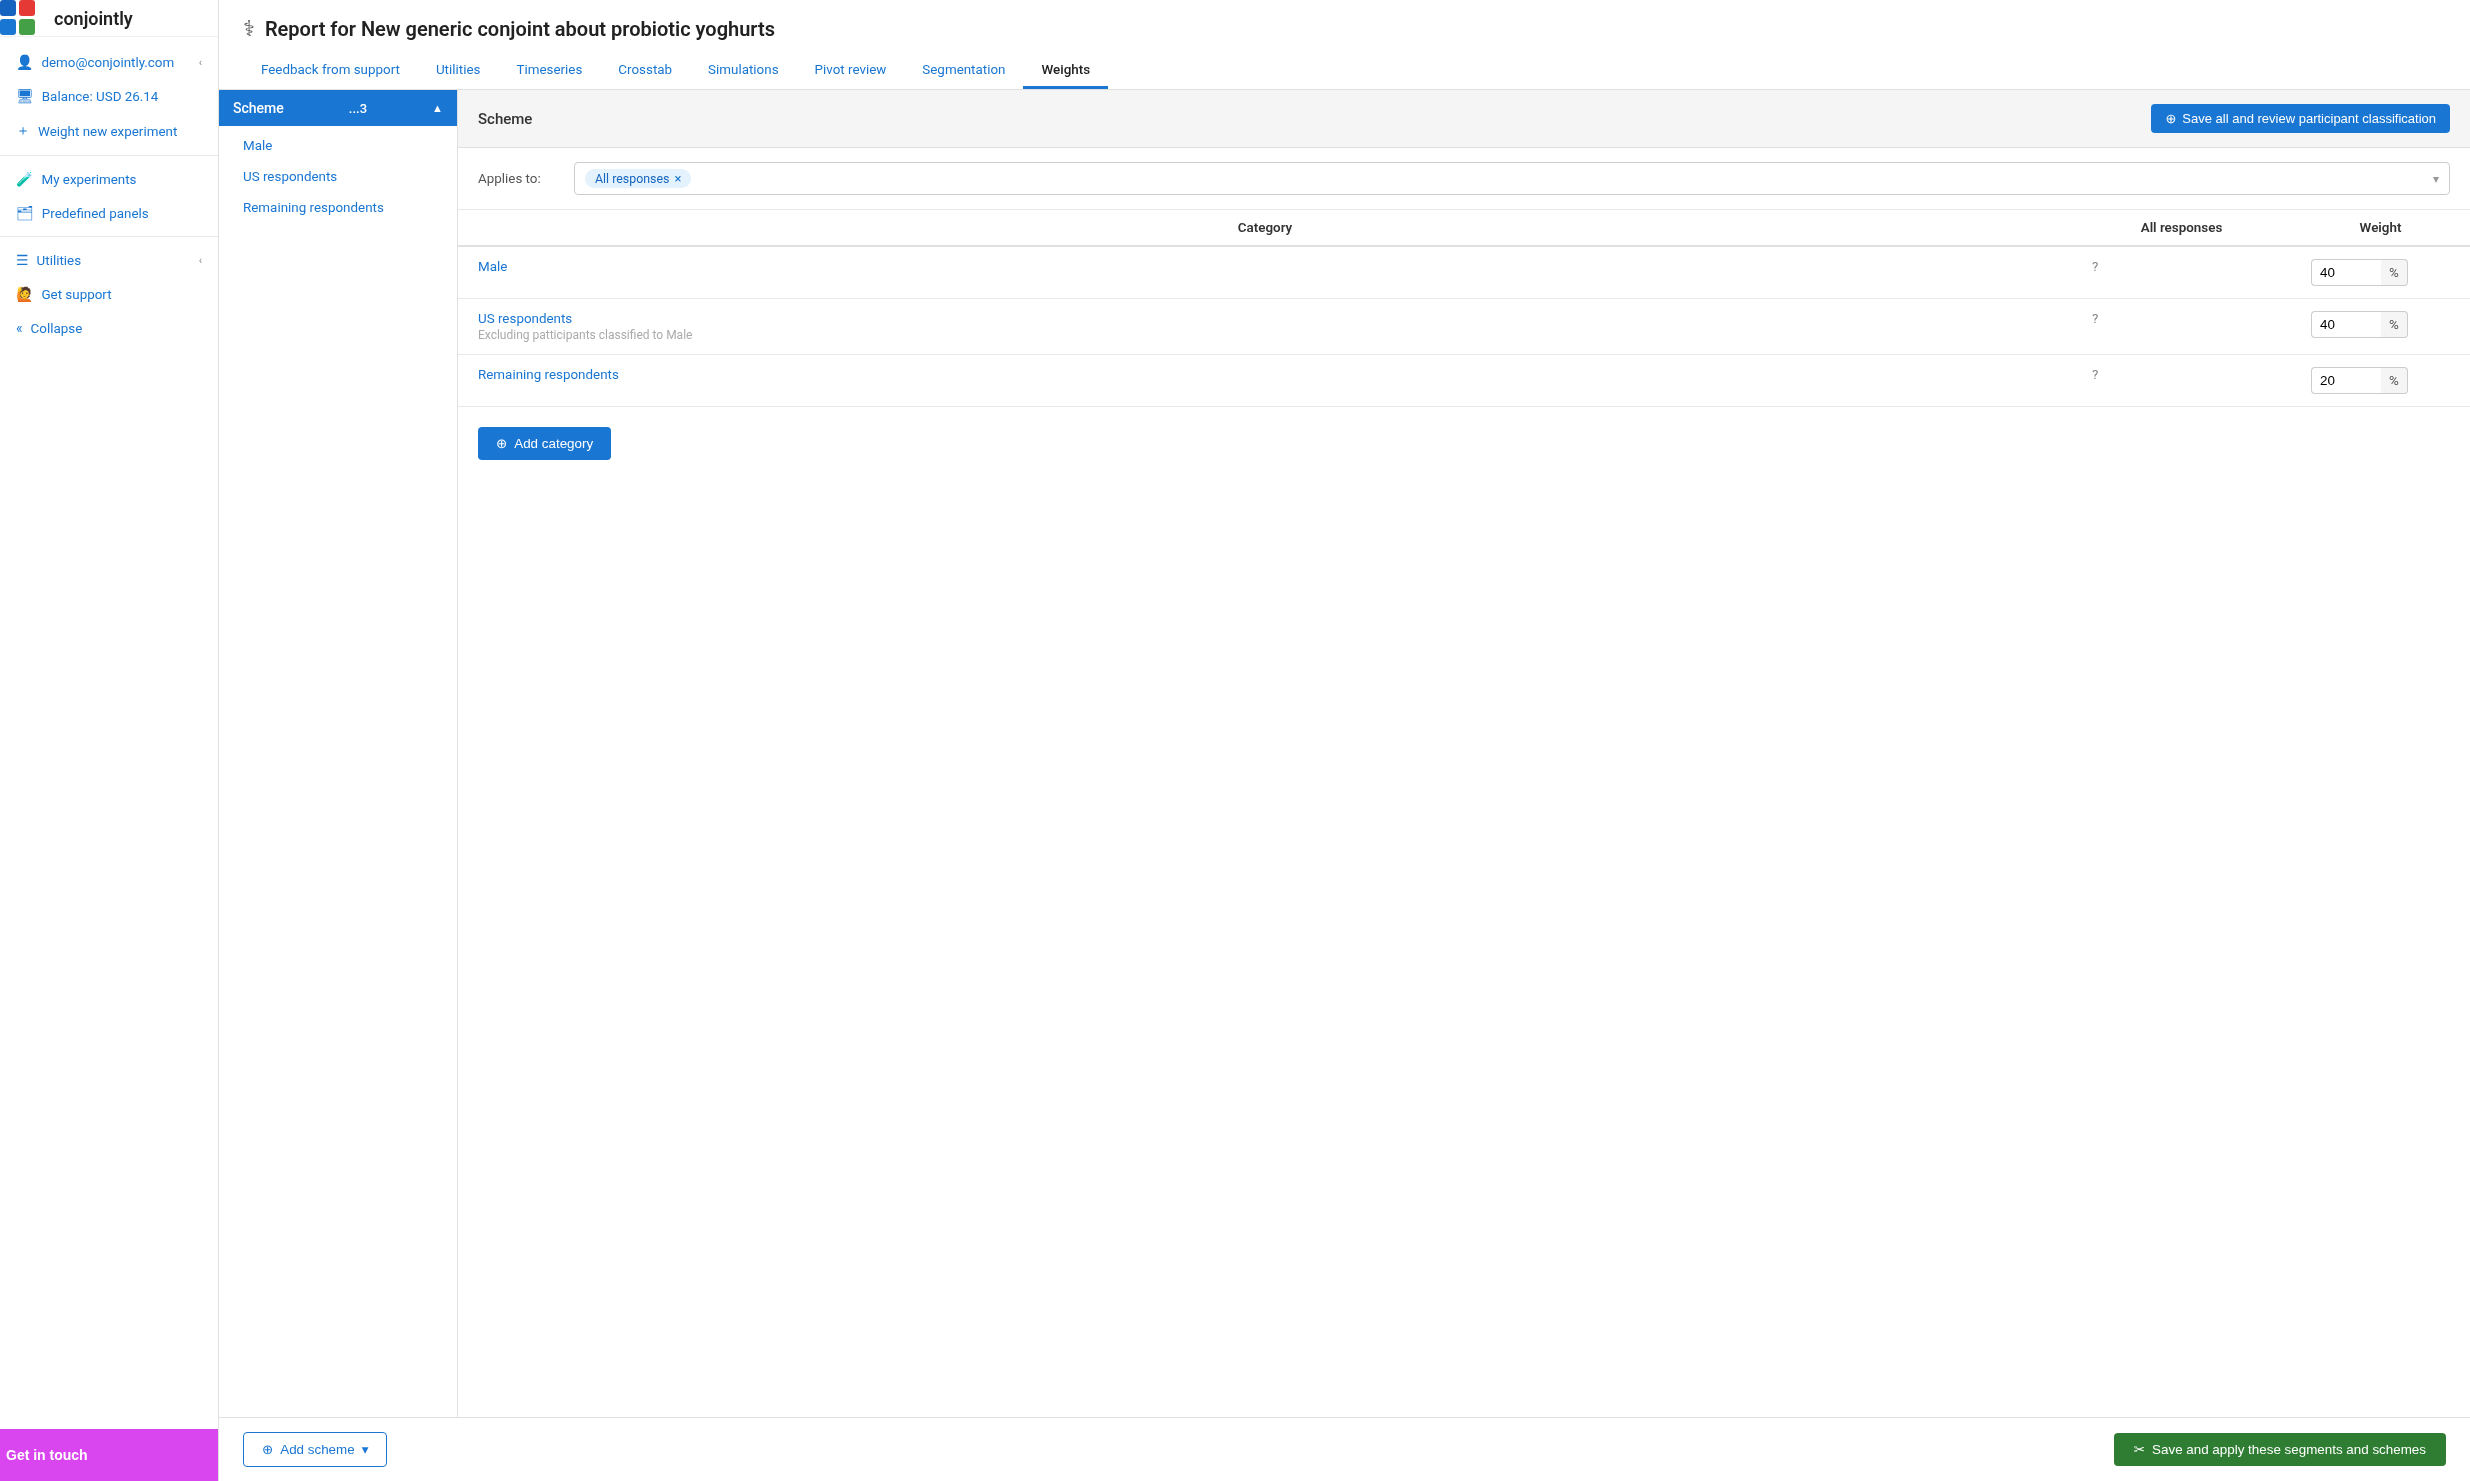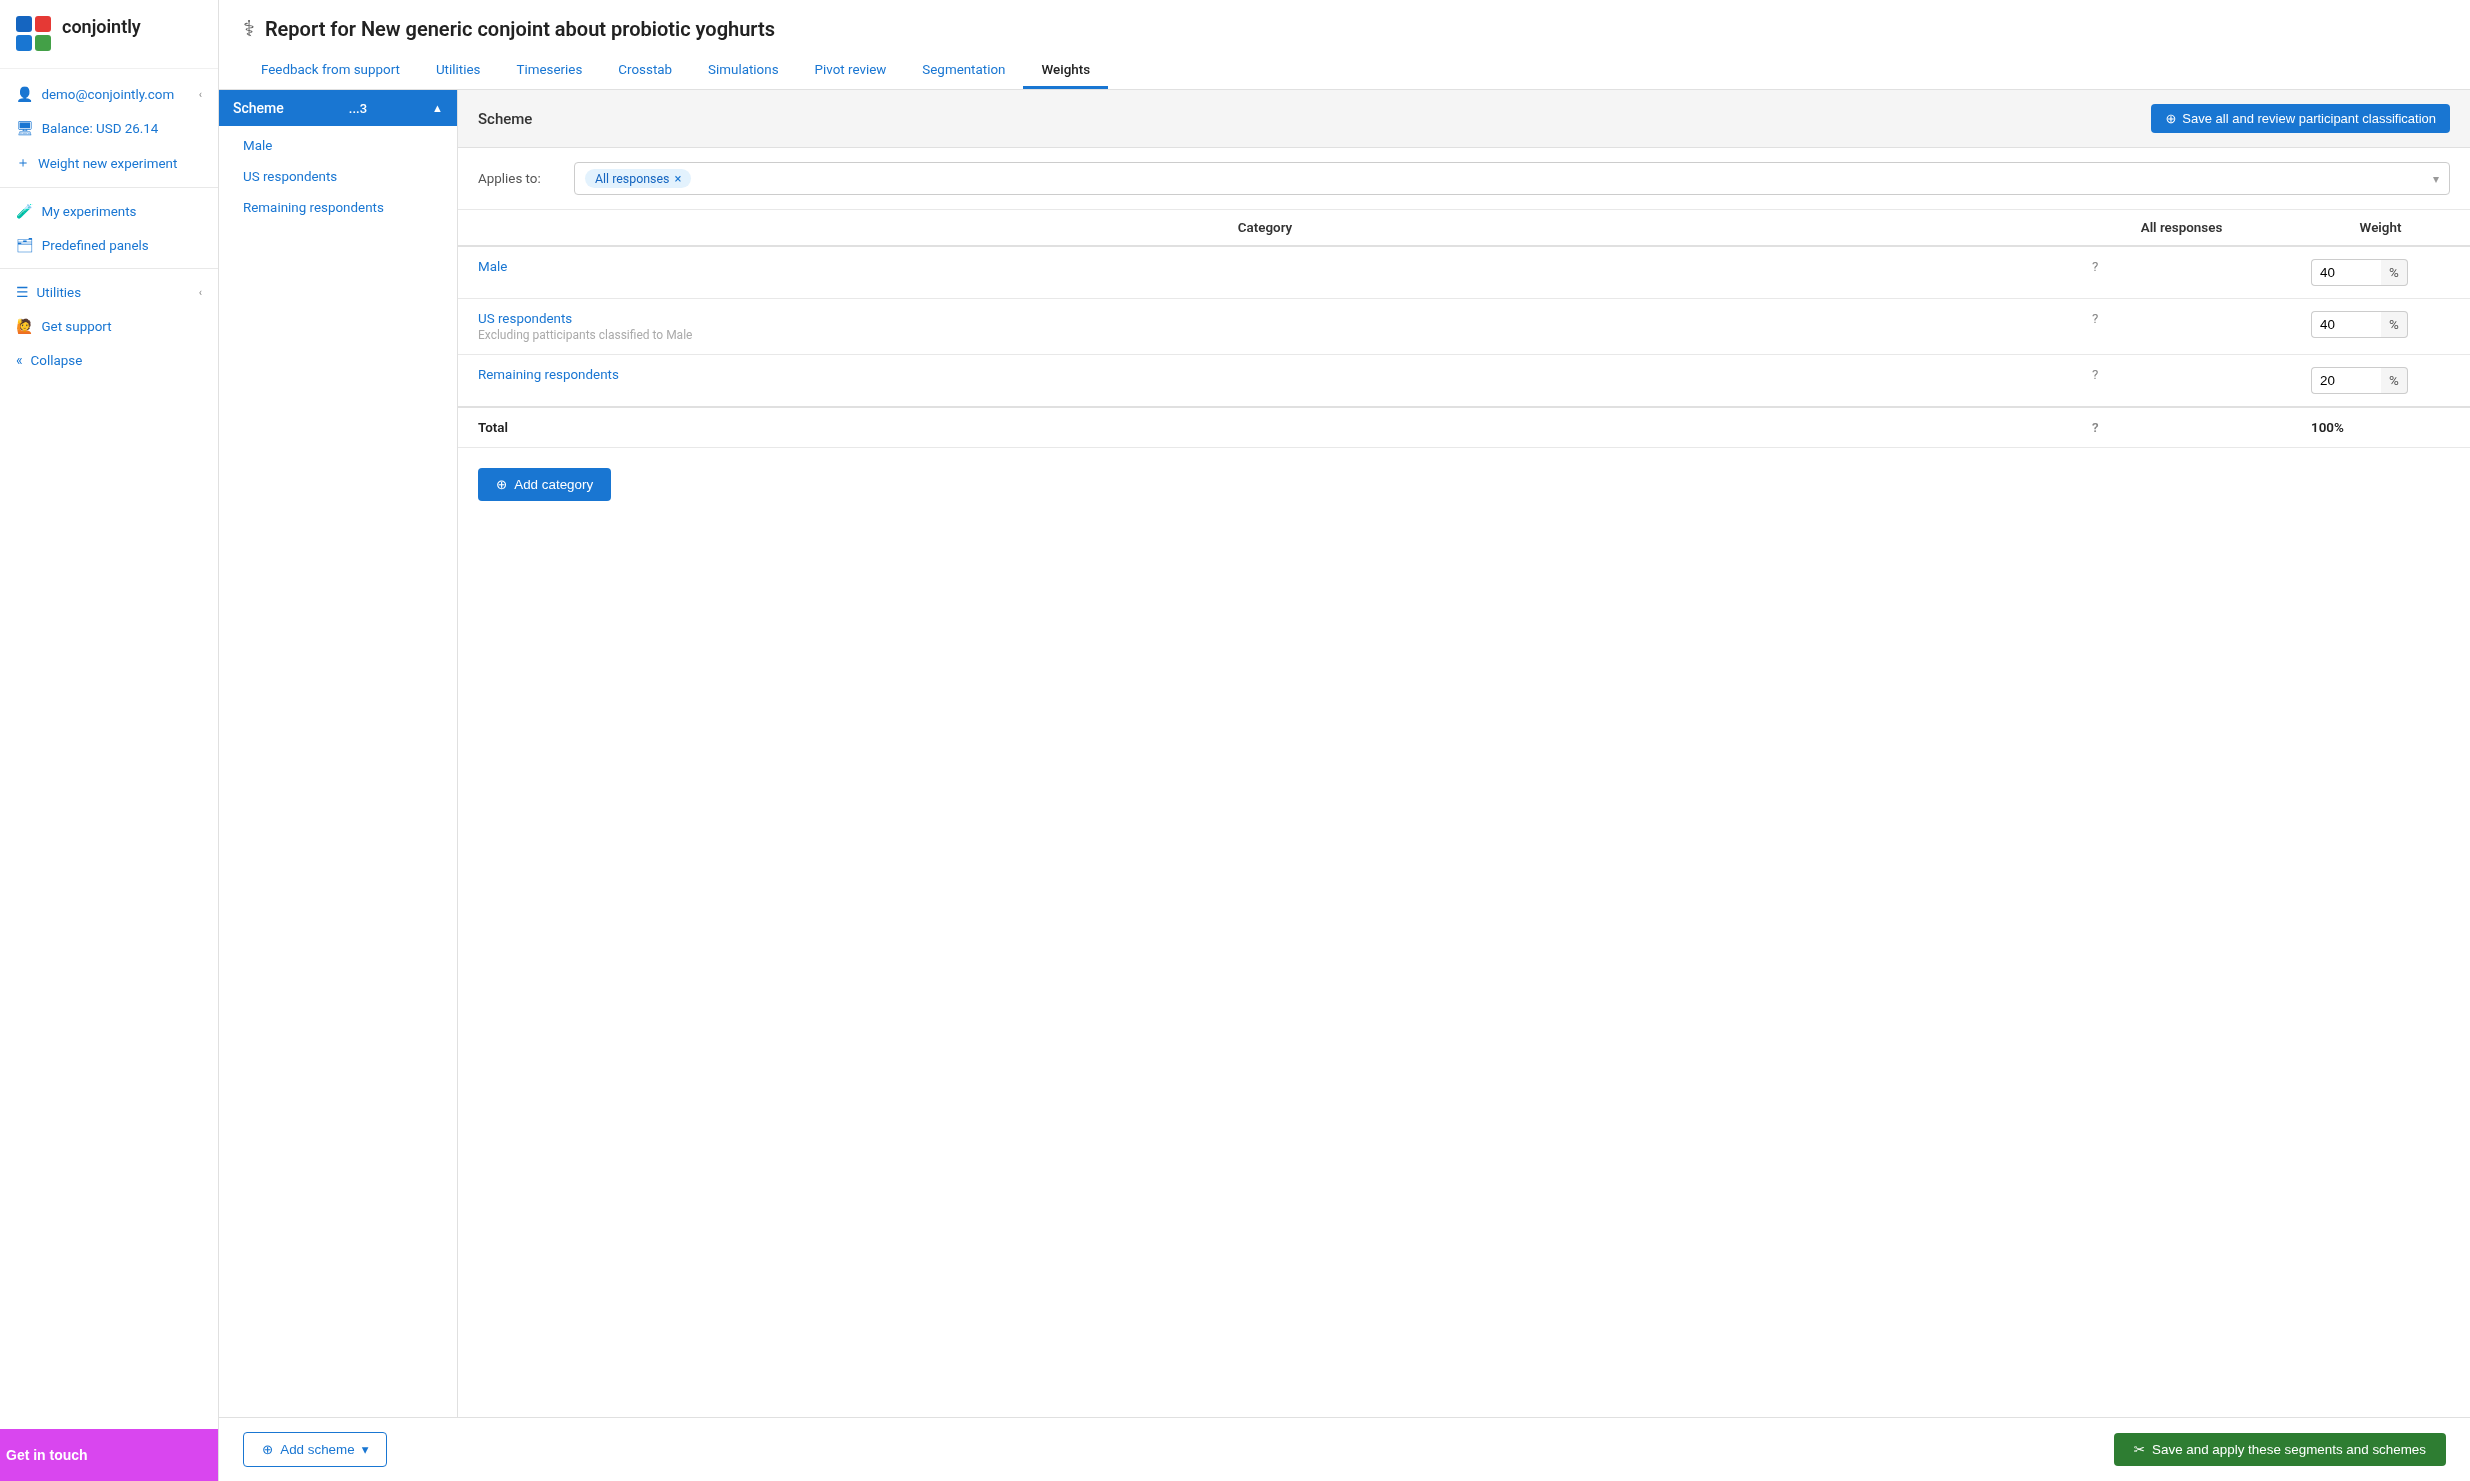--- a/index.html
+++ b/index.html
@@ -9,23 +9,23 @@
     #sidebar {
       width: 219px;
       min-width: 219px;
       background: #fff;
       border-right: 1px solid #e0e0e0;
       display: flex;
       flex-direction: column;
       height: 100vh;
     }
     #sidebar-logo {
-      padding: 16px;
-      display: flex;
-      gap: 10px;
+      display: flex;
+      align-items: center;
+      gap: 18px;
       border-bottom: 1px solid #f0f0f0;
     }
     .logo-squares {
       display: grid;
       grid-template-columns: 1fr 1fr;
       gap: 2px;
       width: 36px;
       height: 36px;
     }
     .sq { width: 16px; height: 16px; border-radius: 3px; }
@@ -485,29 +485,20 @@
                 <span class="q-mark">?</span>
               </td>
               <td>
                 <div class="weight-input-wrap">
                   <input class="weight-input" type="text" value="20" style="">
                   <span class="pct-label">%</span>
                 </div>
               </td>
             </tr>
 
-            <tr class="total-row">
-              <td>Total</td>
-              <td>
-                <span class="q-mark">?</span>
-              </td>
-              <td>
-                <span class="total-pct">100%</span>
-              </td>
-            </tr>
           </tbody>
         </table>
 
         
         <button class="add-category-btn">
           <span>⊕</span>
           <span>Add category</span>
         </button>
       </div>
     </div>

